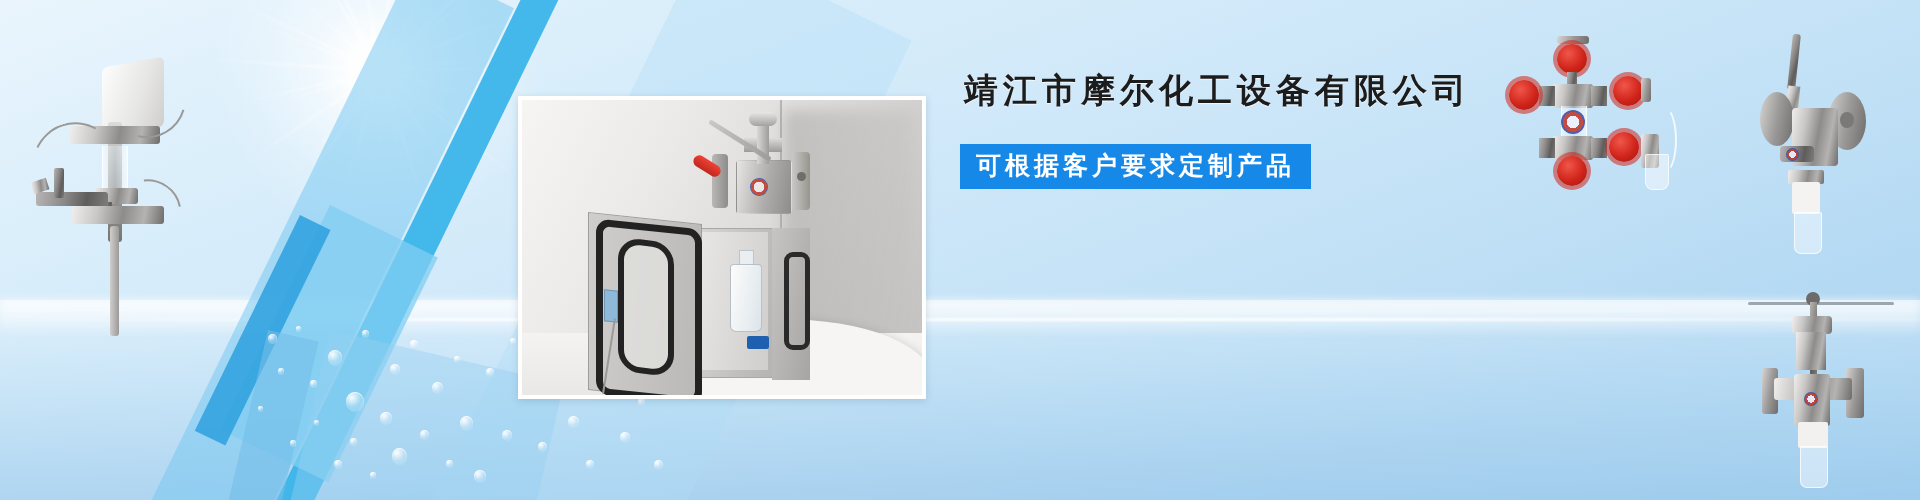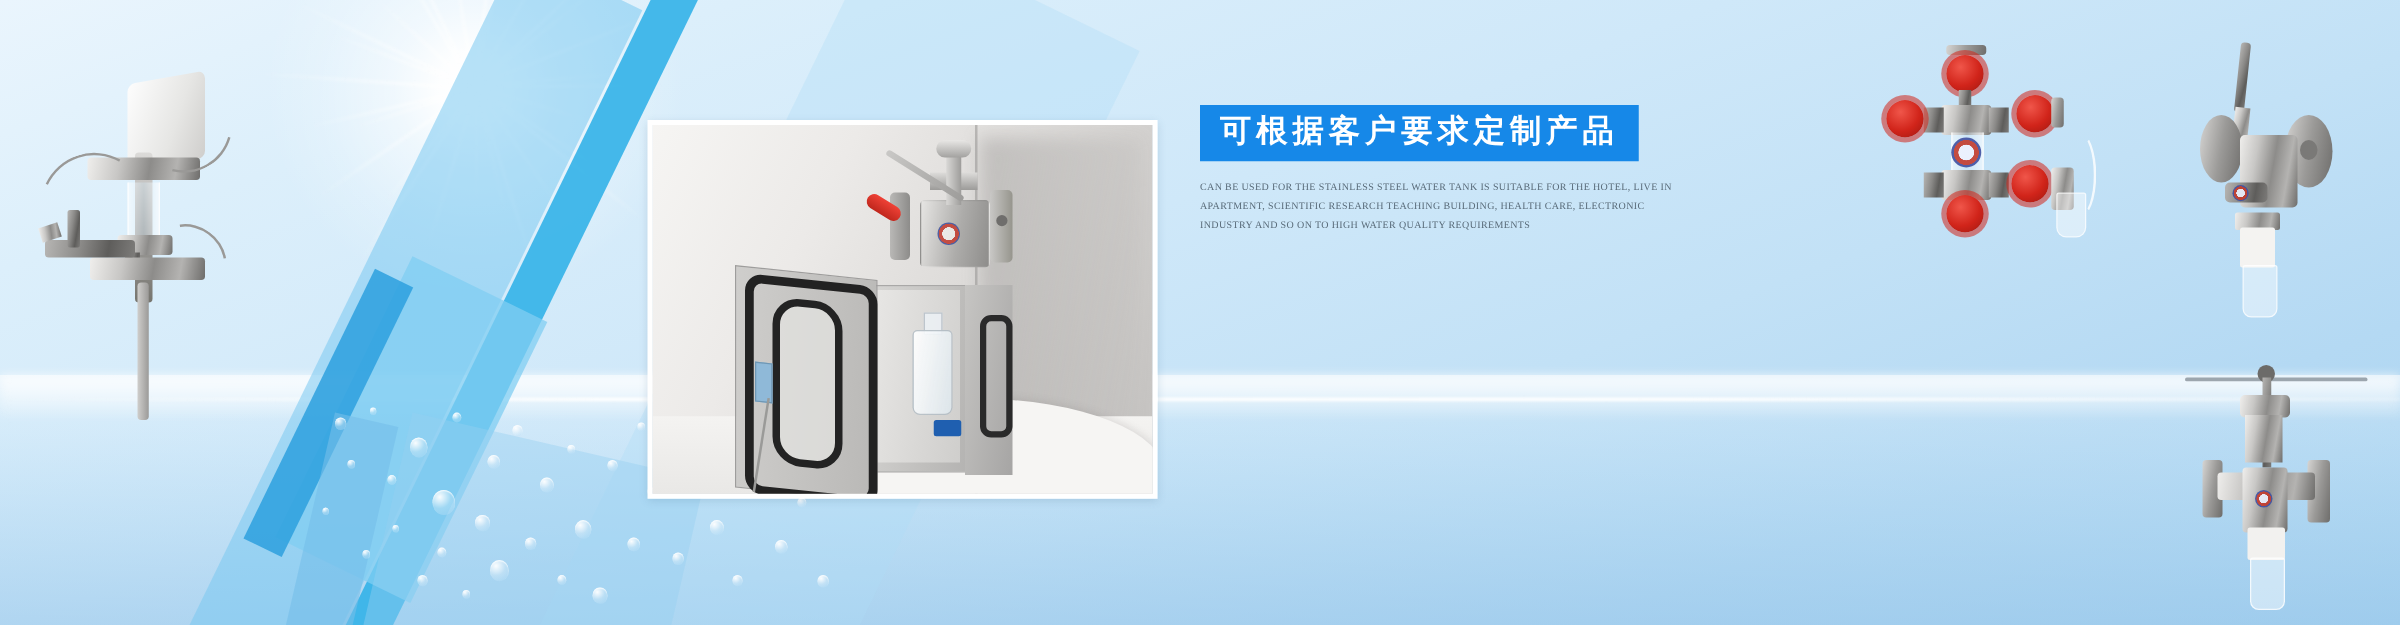--- a/index.html
+++ b/index.html
@@ -313,22 +313,22 @@
       <div class="v-nut"></div>
       <div class="v-stem"></div>
       <div class="v-knob"></div>
       <div class="v-lever"></div>
       <div class="v-lever-grip"></div>
       <div class="v-seal"></div>
     </div>
   </div>
 
   <div class="txt">
+    <div class="company">靖江市摩尔化工设备有限公司</div>
     <div><span class="hl-secondary">可根据客户要求定制产品</span></div>
-    <div class="eng">CAN BE USED FOR THE STAINLESS STEEL WATER TANK IS SUITABLE FOR THE HOTEL, LIVE IN APARTMENT, SCIENTIFIC RESEARCH TEACHING BUILDING, HEALTH CARE, ELECTRONIC INDUSTRY AND SO ON TO HIGH WATER QUALITY REQUIREMENTS</div>
   </div>
 
   <div class="prod" style="left:1505px;top:28px;width:230px;height:165px;">
     <div class="flange" style="position:absolute;left:52px;top:8px;width:32px;height:8px;"></div>
     <div class="wheel" style="left:52px;top:16px;width:30px;height:30px;"></div>
     <div class="metal-d" style="position:absolute;left:62px;top:44px;width:10px;height:14px;"></div>
     <div class="metal" style="position:absolute;left:48px;top:56px;width:40px;height:24px;border-radius:3px;"></div>
     <div class="metal-d" style="position:absolute;left:34px;top:58px;width:16px;height:20px;"></div>
     <div class="metal-d" style="position:absolute;left:86px;top:58px;width:16px;height:20px;"></div>
     <div class="wheel" style="left:4px;top:52px;width:30px;height:30px;"></div>

